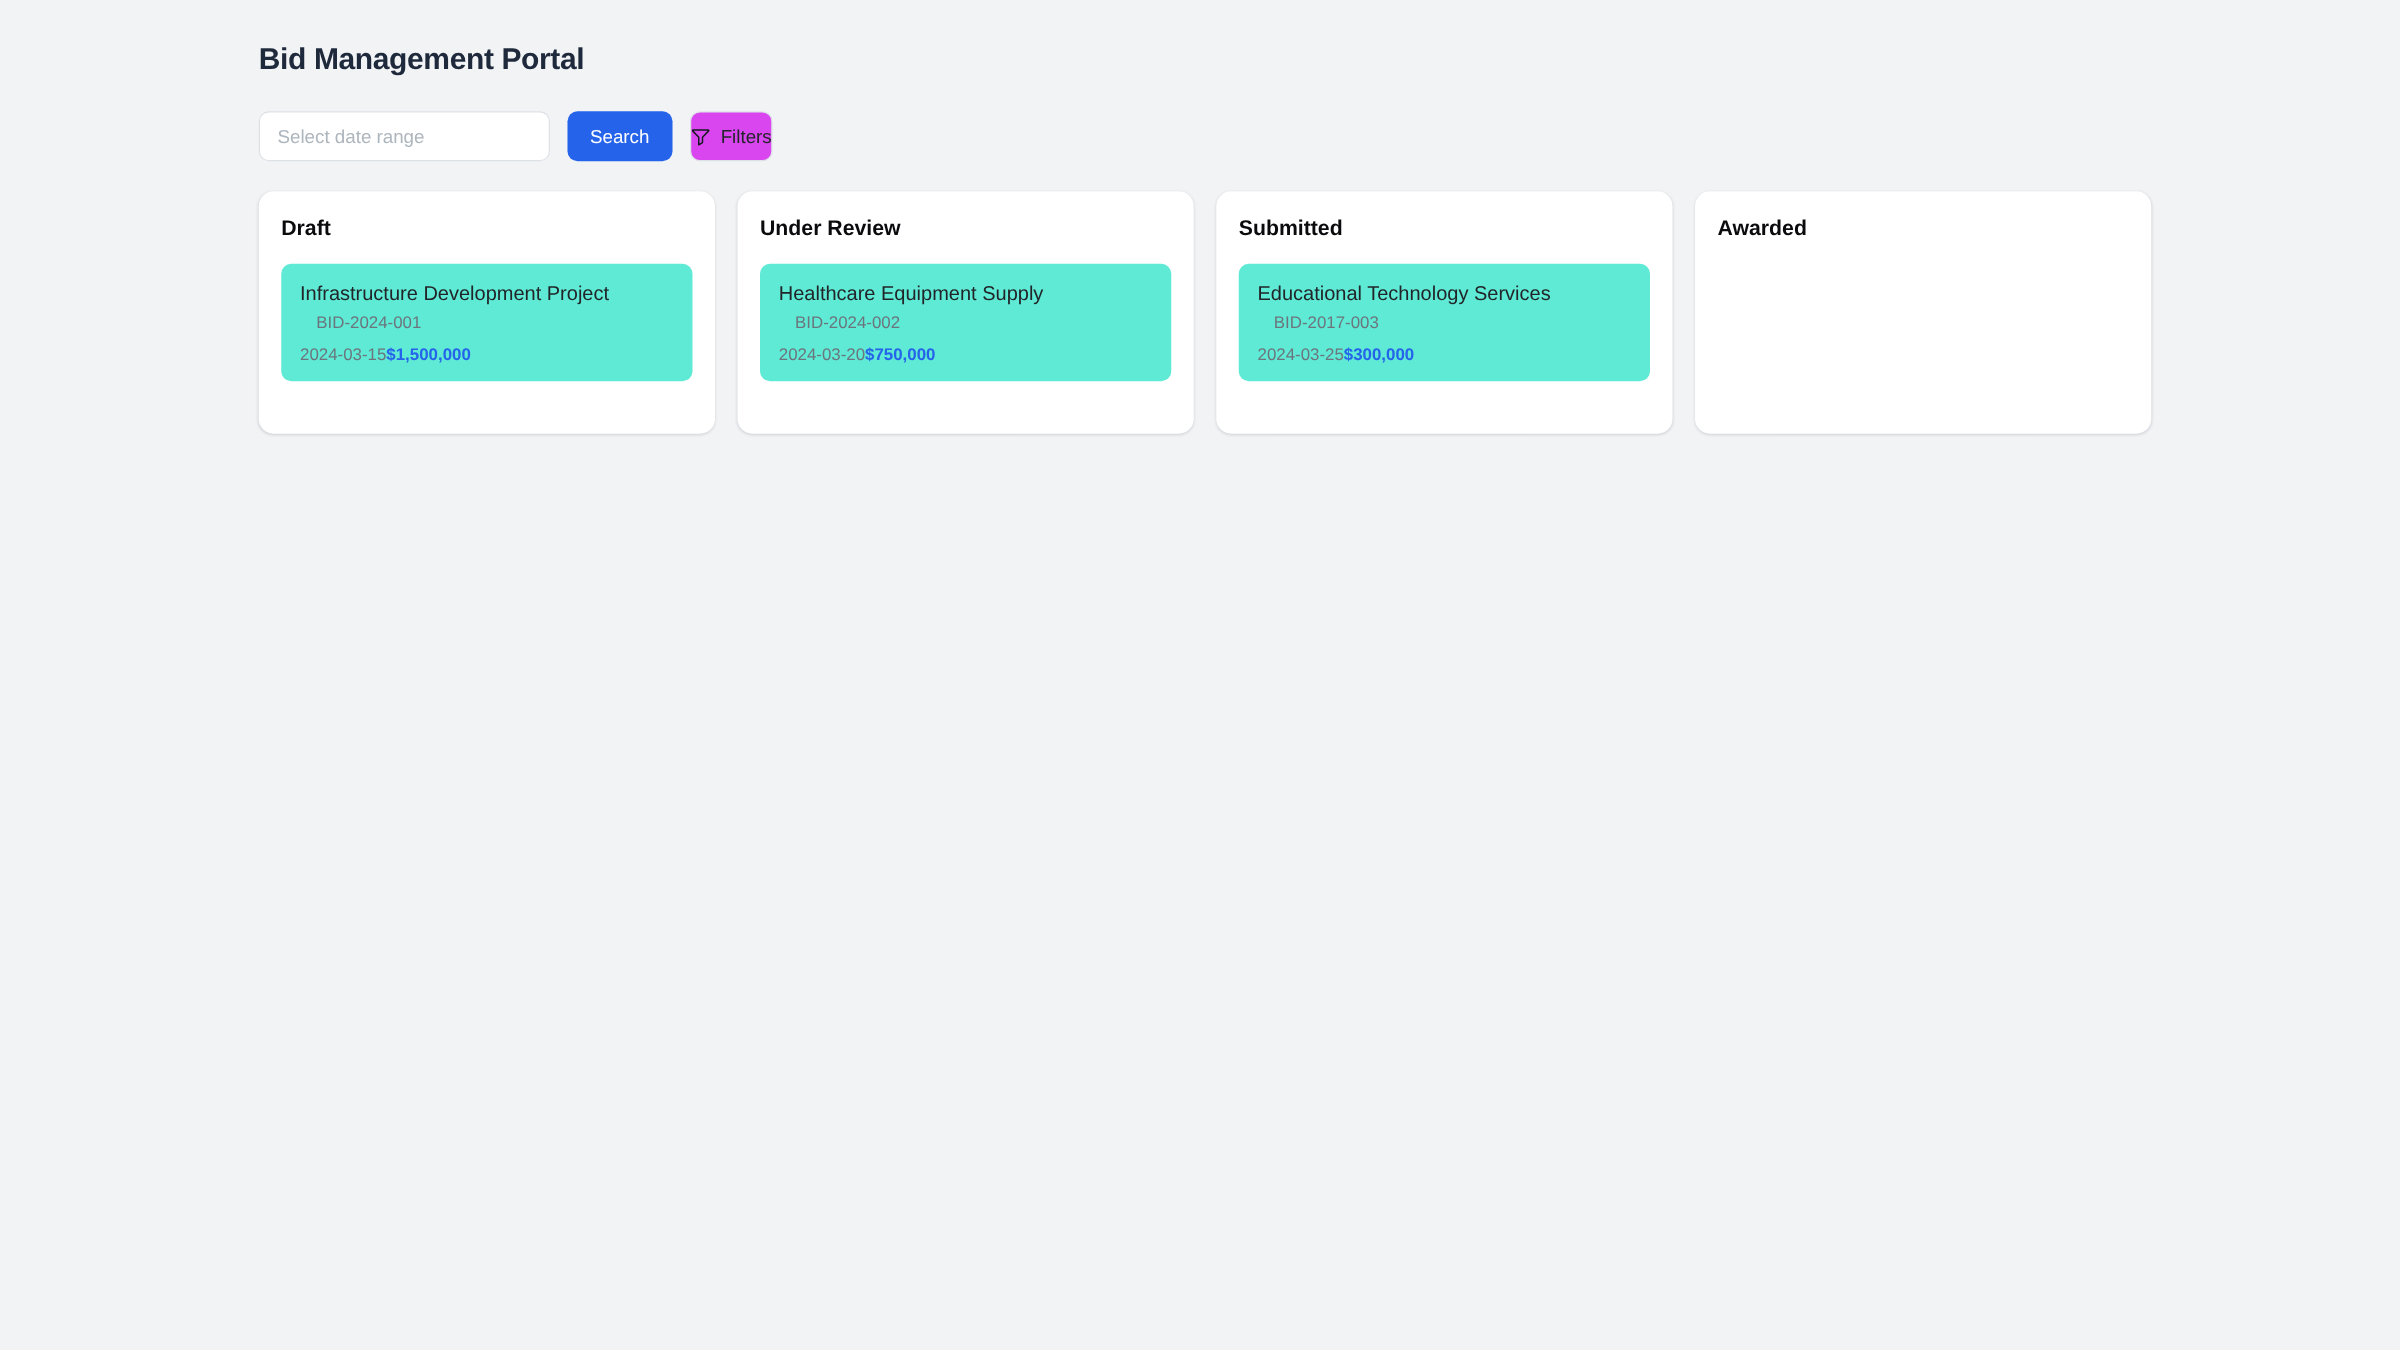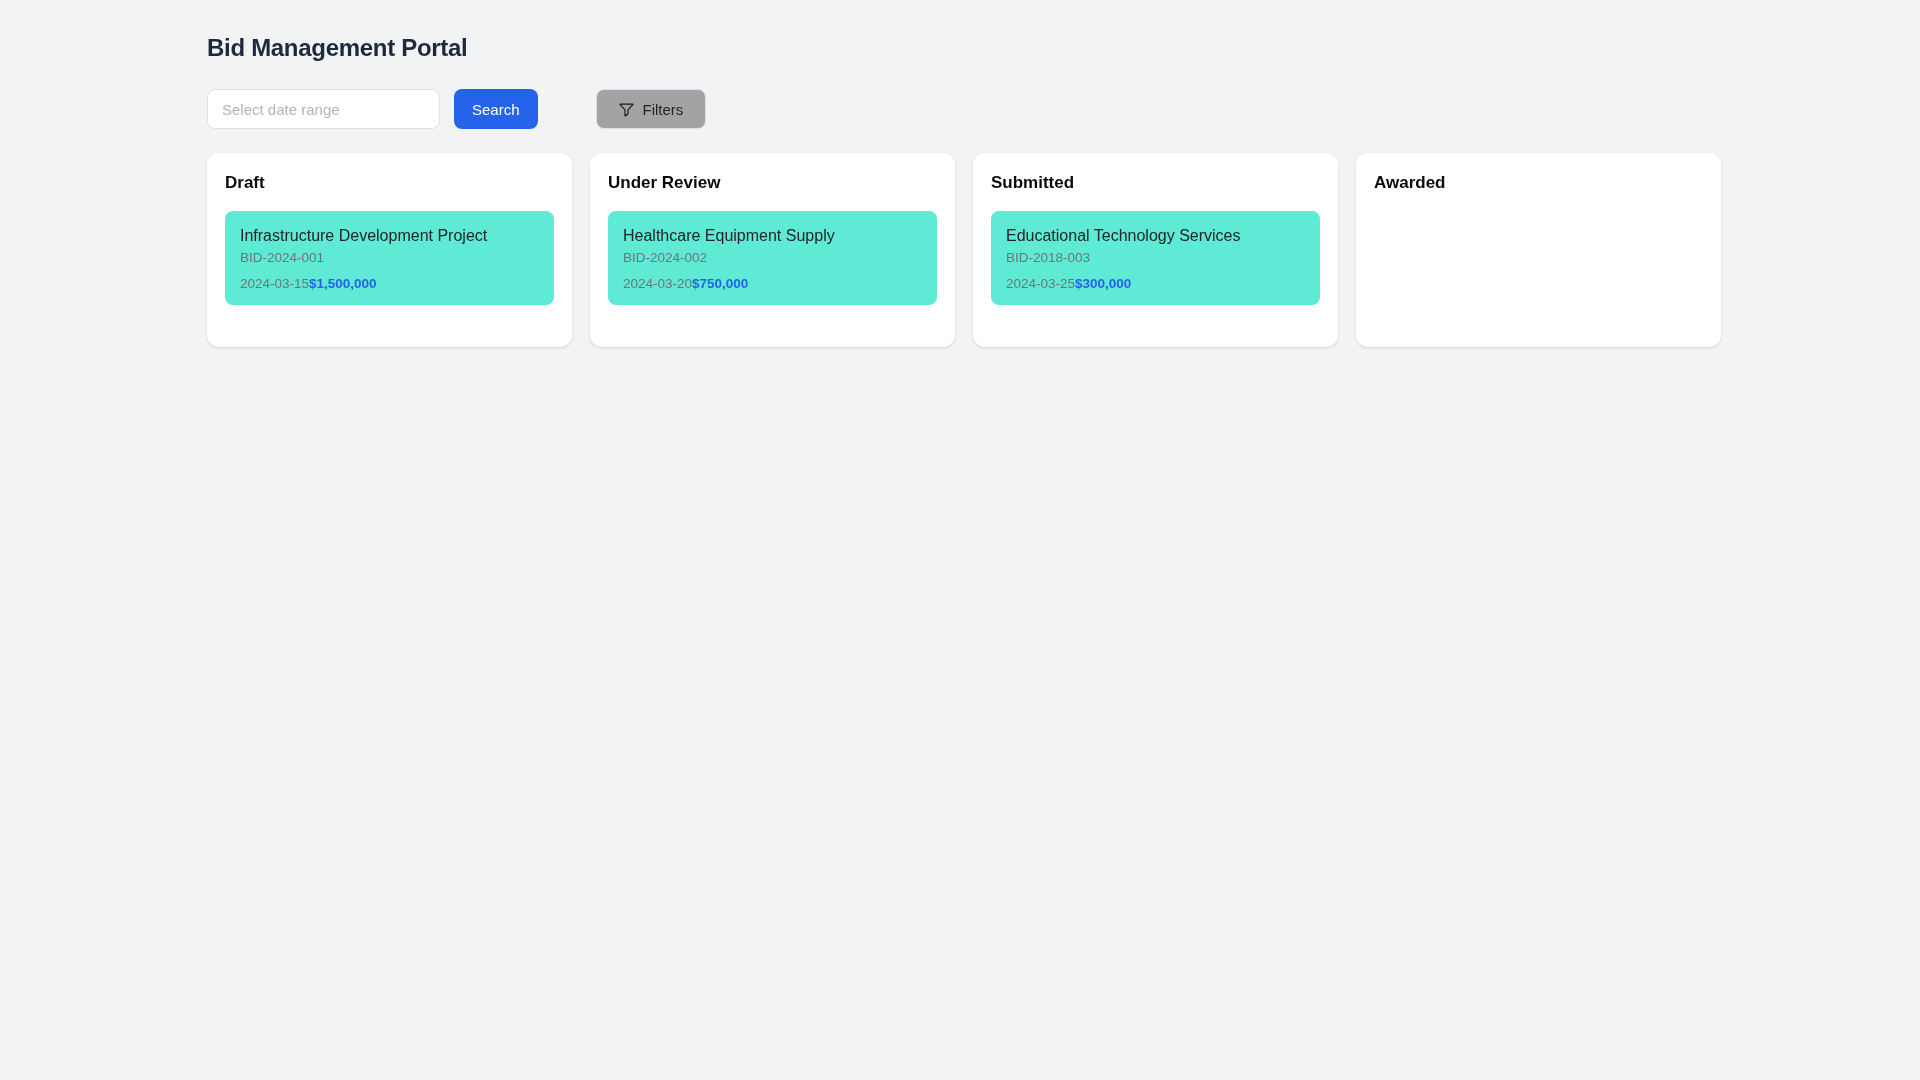--- a/index.html
+++ b/index.html
@@ -67,26 +67,25 @@
 
   .btn-primary {
     background: #2563eb;
     color: #ffffff;
     border: none;
     padding: 0 18px;
     font-weight: normal;
   }
 
   .btn-secondary {
-    background: #a3a3a3;
+    background: #d946ef;
     color: #212529;
     border: 1px solid #dee2e6;
-    padding: 0 22px;
+    padding: 0 0;
     gap: 9px;
-    margin-left: 44px;
   }
 
   .filter-icon {
     width: 15px;
     height: 15px;
     display: inline-block;
     flex: 0 0 auto;
   }
 
   
@@ -130,20 +129,21 @@
     font-size: 16px;
     color: #212529;
     line-height: 21px;
     margin-bottom: 3px;
   }
 
   .bid-id {
     font-size: 13.5px;
     color: #6c757d;
     line-height: 18px;
+    margin-left: 13px;
   }
 
   .bid-meta {
     display: flex;
     align-items: baseline;
     justify-content: flex-start;
     margin-top: 9px;
   }
 
   .bid-date {
@@ -209,21 +209,21 @@
           </div>
         </div>
       </div>
     </div>
 
     <div class="column">
       <div class="column-title">Submitted</div>
       <div class="column-body">
         <div class="bid-card">
           <div class="bid-title">Educational Technology Services</div>
-          <div class="bid-id">BID-2018-003</div>
+          <div class="bid-id">BID-2017-003</div>
           <div class="bid-meta">
             <span class="bid-date">2024-03-25</span>
             <span class="bid-amount">$300,000</span>
           </div>
         </div>
       </div>
     </div>
 
     <div class="column">
       <div class="column-title">Awarded</div>

